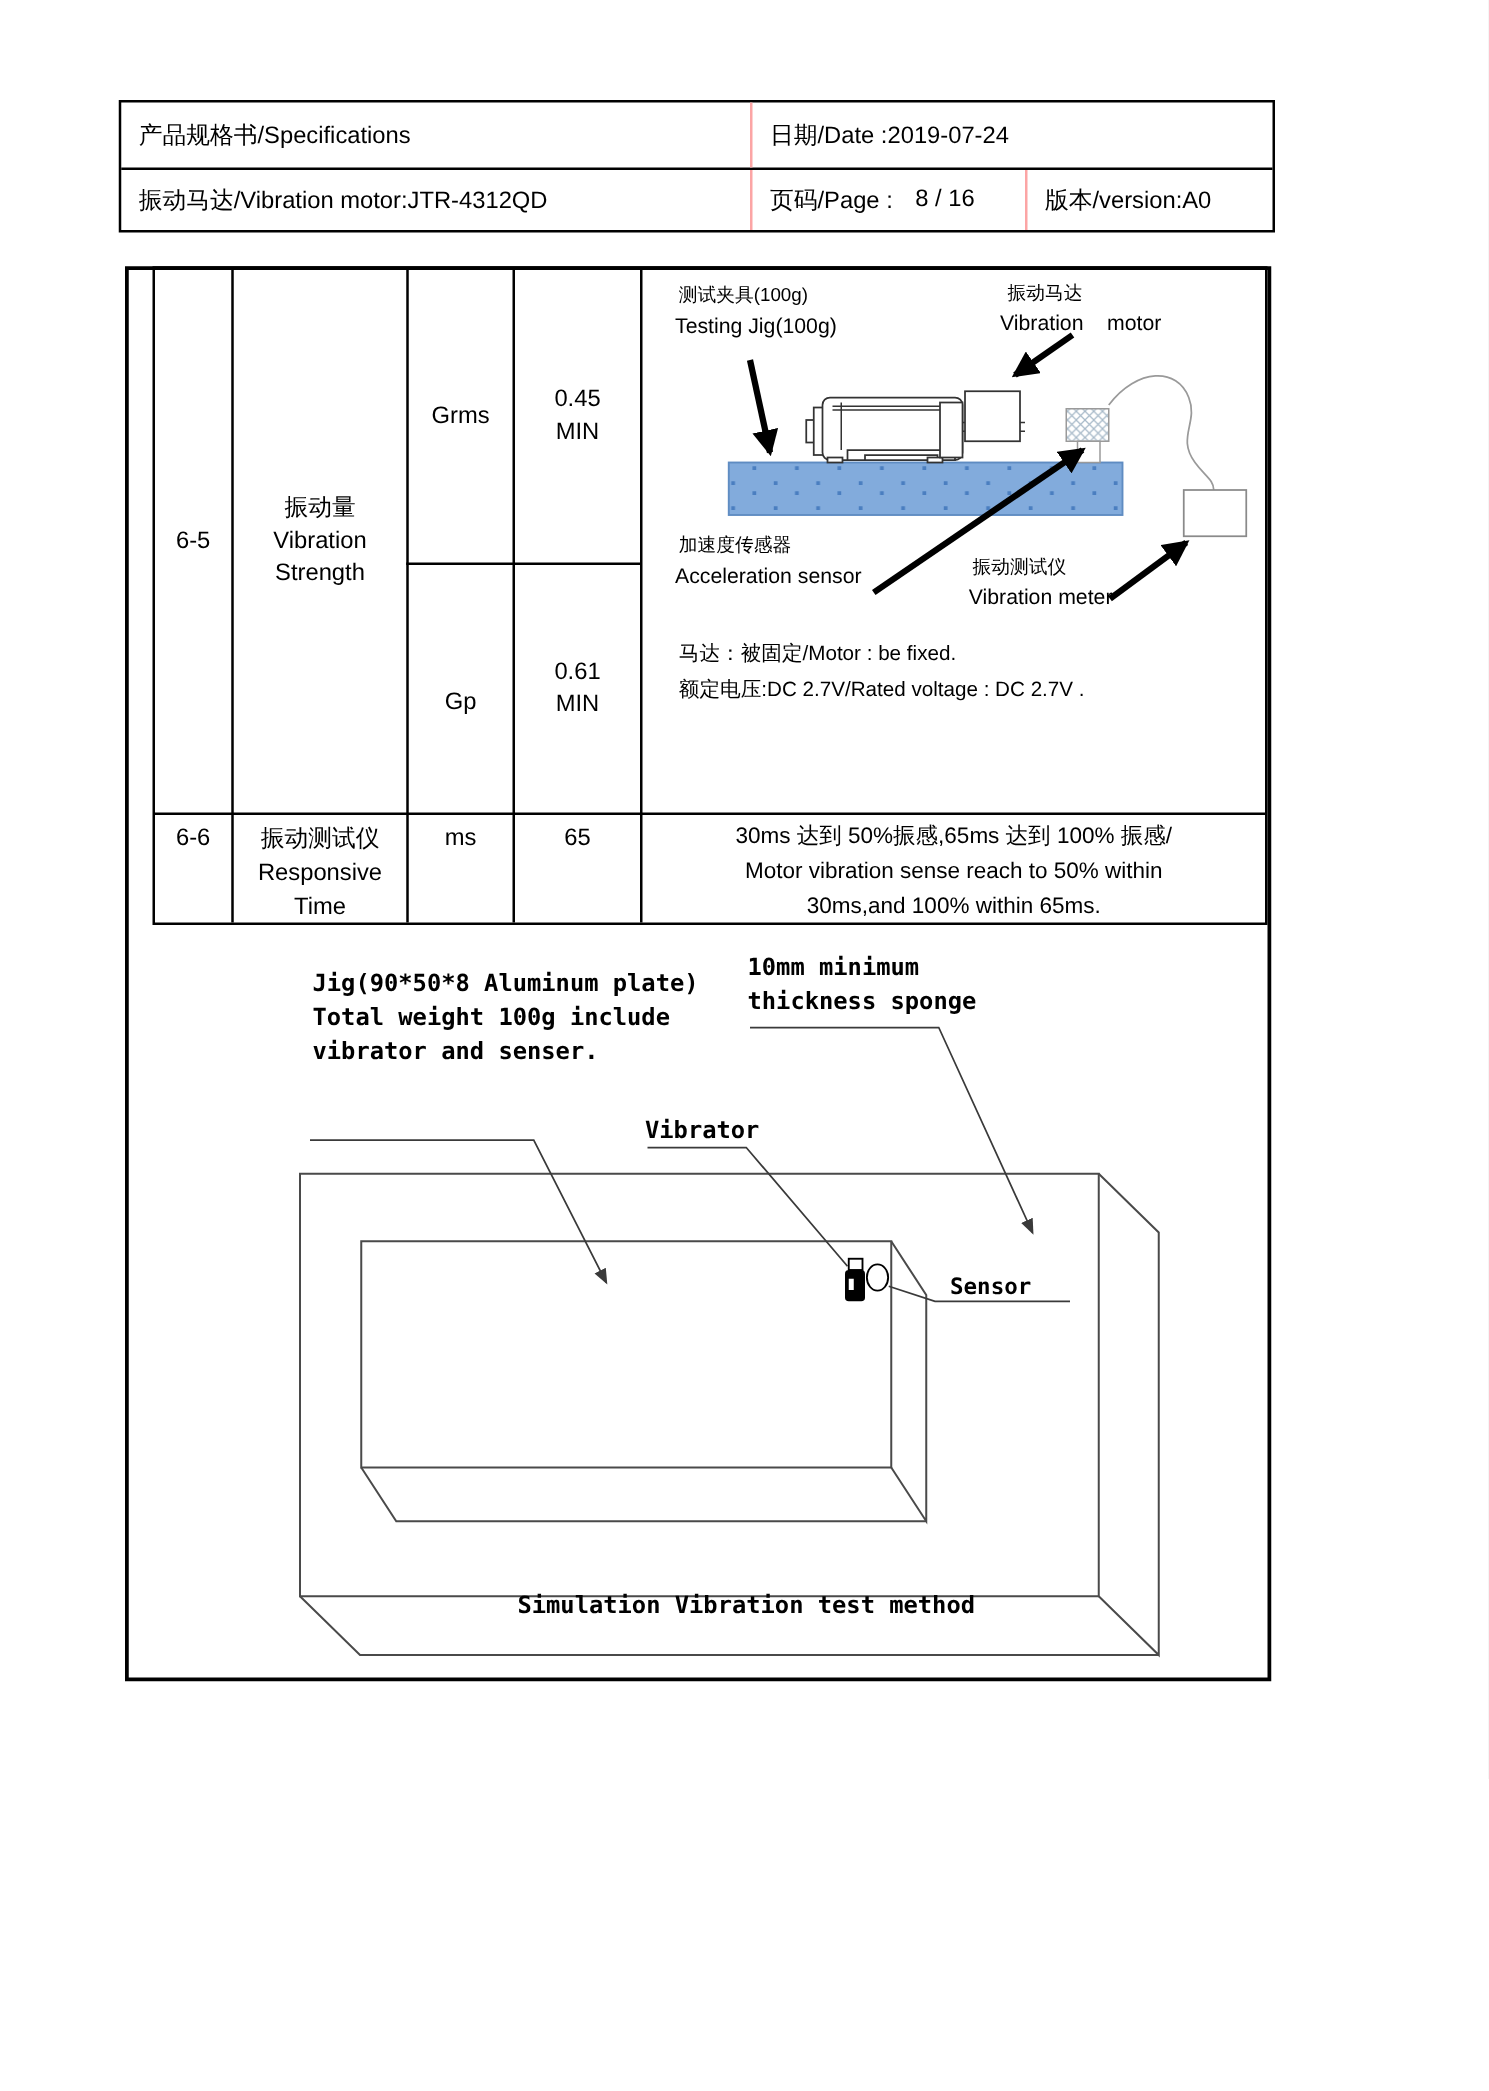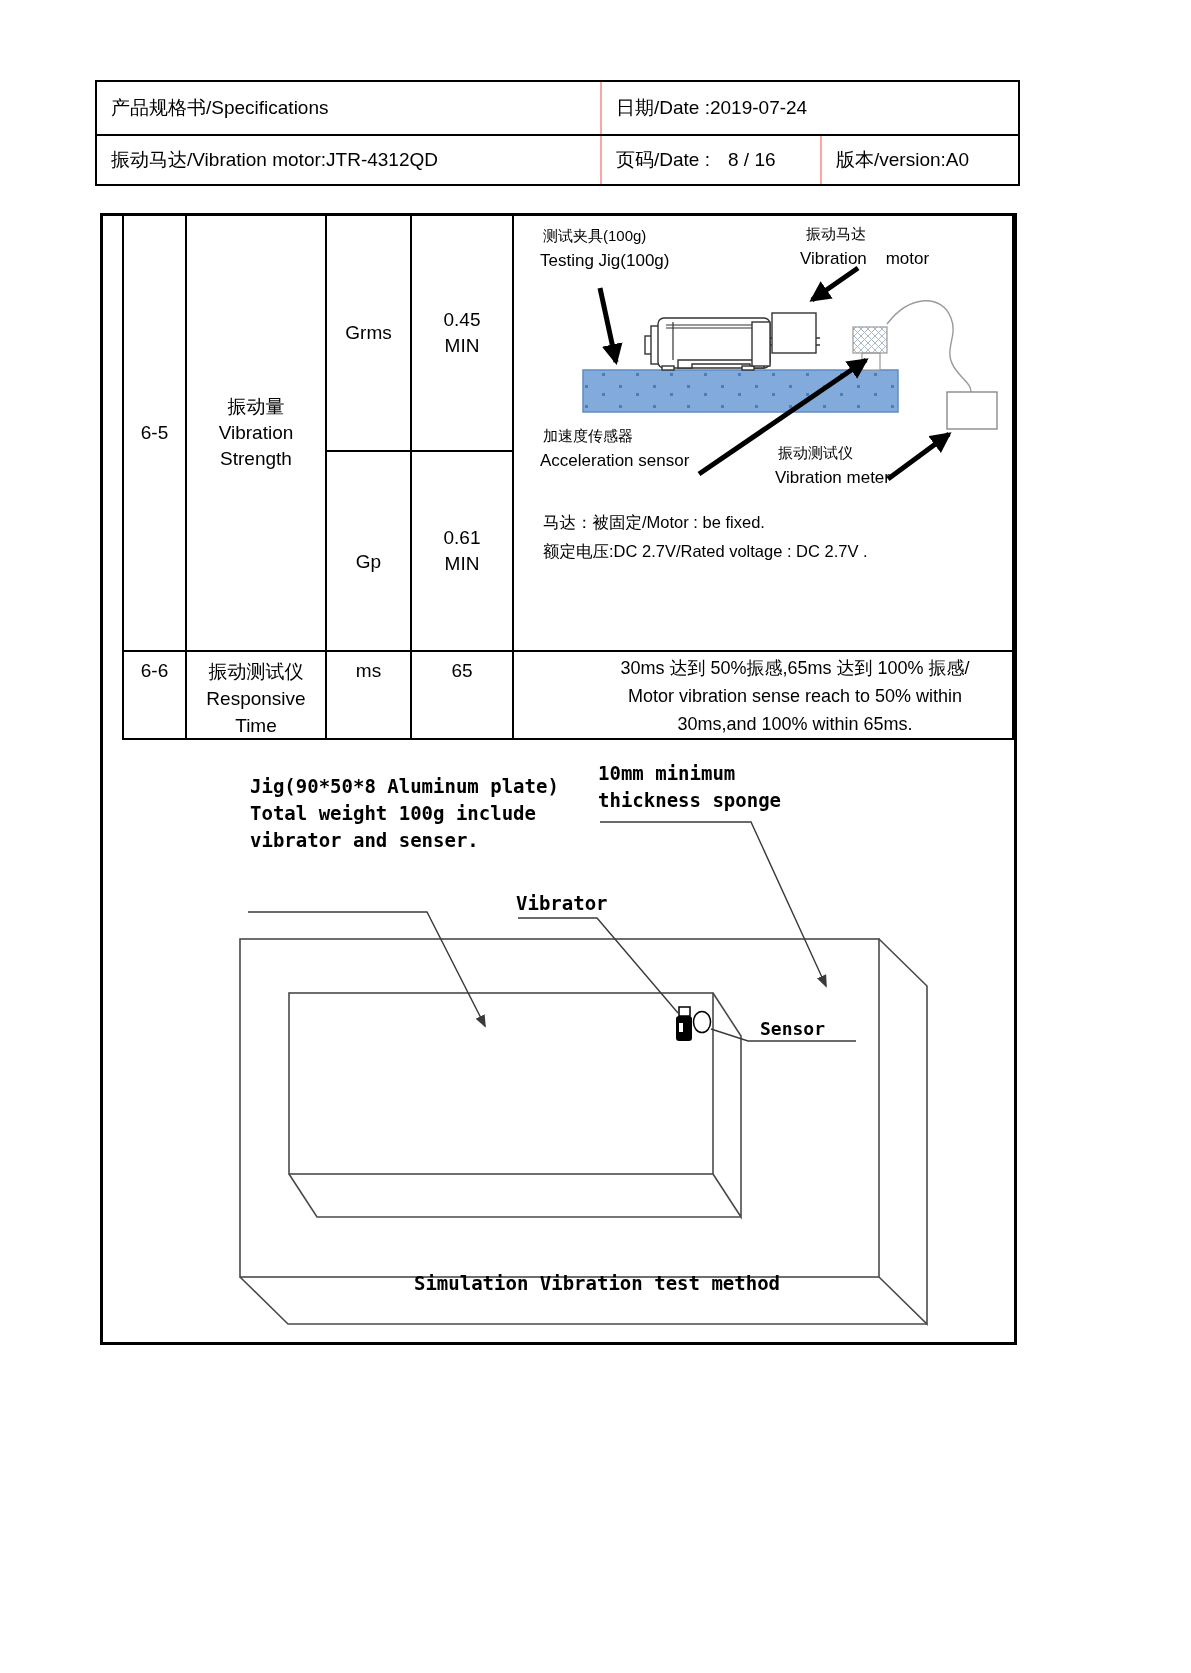--- a/index.html
+++ b/index.html
@@ -15,21 +15,21 @@
   .bdr{border-right:2px solid #fca5a5;}
   
   .frame{left:100px;top:213px;width:917px;height:1132px;border:3px solid #000;}
   
   .tbl{left:122px;top:213px;width:892px;height:527px;border:2px solid #000;}
   .vline{position:absolute;top:0;bottom:0;width:2px;background:#000;}
   .hline{position:absolute;height:2px;background:#000;}
   .cell{position:absolute;display:flex;flex-direction:column;align-items:center;
         justify-content:center;text-align:center;font-size:19px;line-height:26px;box-sizing:border-box;}
   .cell.top{justify-content:flex-start;padding-top:6px;}
-  .desc{font-size:18px;line-height:28px;margin-left:32px;}
+  .desc{font-size:18px;line-height:28px;}
   
   text{fill:#000;}
   .t-cn{font-family:"Liberation Sans",sans-serif;font-size:15px;}
   .t-en{font-family:"Liberation Sans",sans-serif;font-size:17px;white-space:pre;}
   .t-note{font-family:"Liberation Sans",sans-serif;font-size:16.5px;white-space:pre;}
   .t-cad{font-family:"DejaVu Sans Mono",monospace;font-weight:700;font-size:19px;white-space:pre;}
   .t-cad-s{font-family:"DejaVu Sans Mono",monospace;font-weight:700;font-size:18px;}
   .ln{stroke:#3a3a3a;stroke-width:1.4;fill:none;}
   .slab{stroke:#4a4a4a;stroke-width:1.6;fill:none;}
   .thick{stroke:#000;stroke-width:5;fill:none;}
@@ -41,21 +41,21 @@
 <div class="sheet">
 
   <div class="abs hdr">
     <div class="hdr-row hdr-row1">
       <div class="hcell bdr" style="width:505px">产品规格书/Specifications</div>
       <div class="hcell" style="flex:1">日期/Date :2019-07-24</div>
     </div>
     <div class="hdr-row hdr-row2">
       <div class="hcell bdr" style="width:505px">振动马达/Vibration motor:JTR-4312QD</div>
       <div class="hcell bdr" style="width:220px;gap:18px">
-        <span>页码/Date :</span>
+        <span>页码/Page :</span>
         <span>8 / 16</span>
       </div>
       <div class="hcell" style="flex:1">版本/version:A0</div>
     </div>
   </div>
 
   <div class="abs frame"></div>
 
   <div class="abs tbl">
     <div class="vline" style="left:61px"></div>

